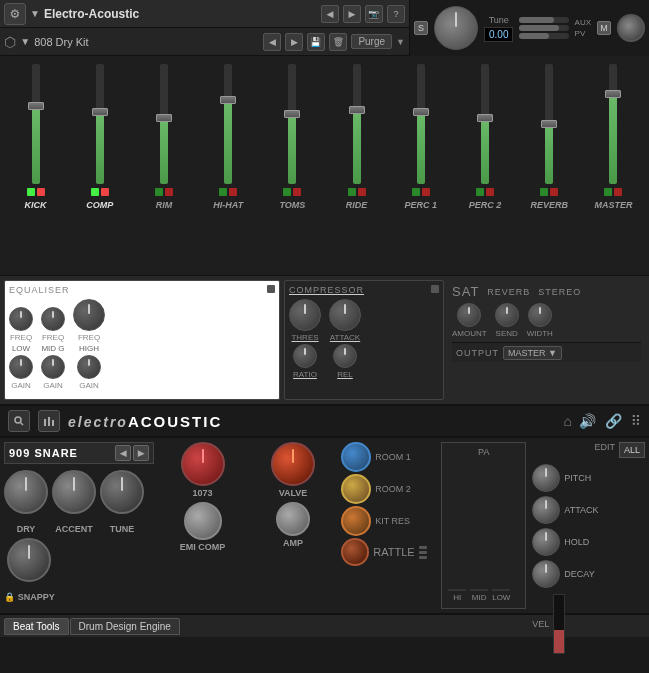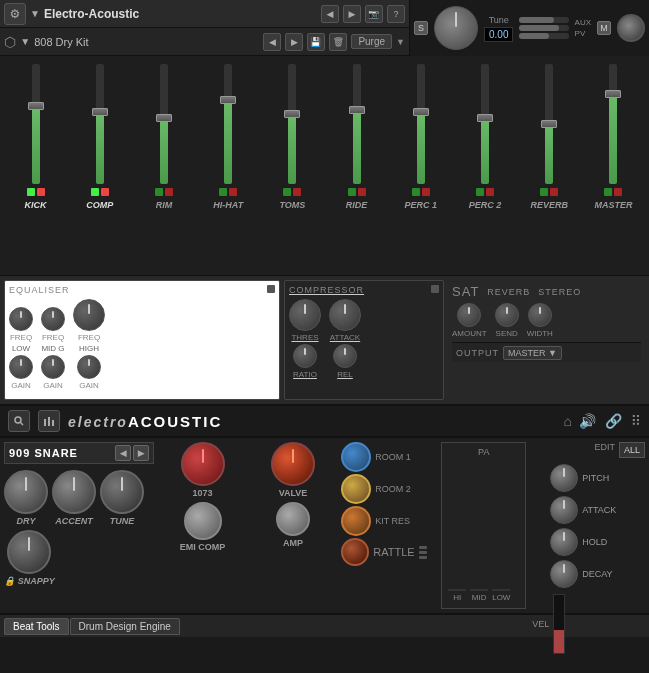--- a/index.html
+++ b/index.html
@@ -332,22 +332,21 @@
       display: flex;
       flex-wrap: wrap;
       gap: 4px;
       padding: 4px 0;
     }
 
     .drum-knob-group {
       display: flex;
       flex-direction: column;
       align-items: center;
-      gap: 2px;
-      font-style: italic;
+      gap: 10px;
     }
 
     .knob-large {
       width: 44px; height: 44px;
       background: radial-gradient(circle at 35% 35%, #888, #333);
       border-radius: 50%;
       border: 2px solid #666;
       cursor: pointer;
       position: relative;
     }
@@ -473,21 +472,20 @@
     .right-knobs {
       display: flex;
       flex-direction: column;
       gap: 4px;
     }
 
     .right-knob-row {
       display: flex;
       align-items: center;
       gap: 4px;
-      justify-content: center;
     }
 
     .right-label {
       font-size: 9px;
       color: #999;
       width: 45px;
     }
 
     
     .edit-all {

